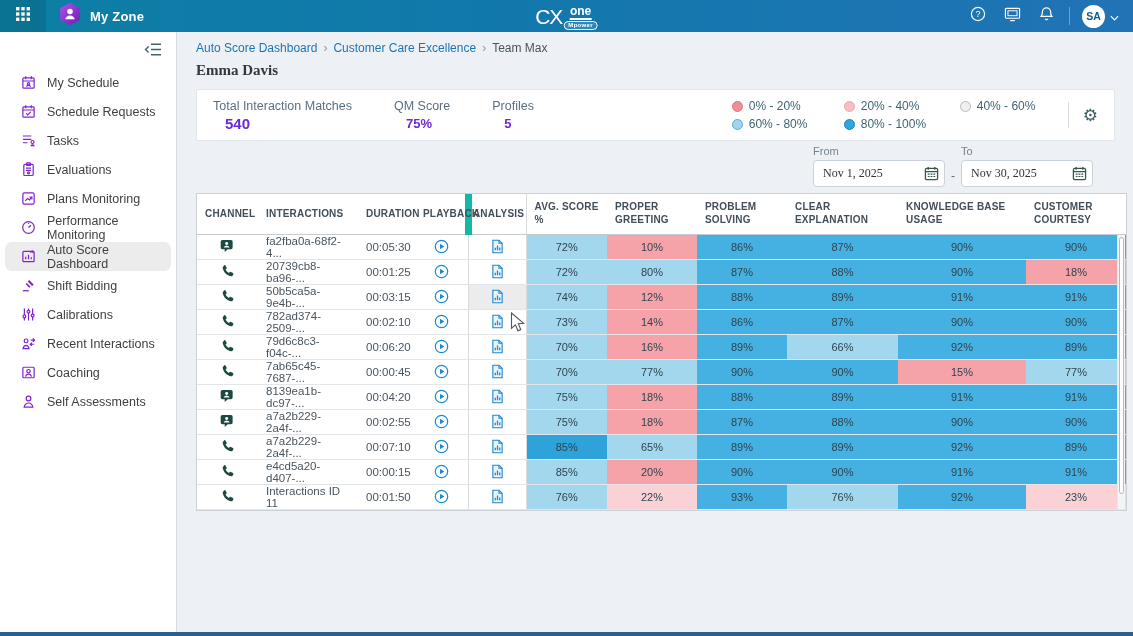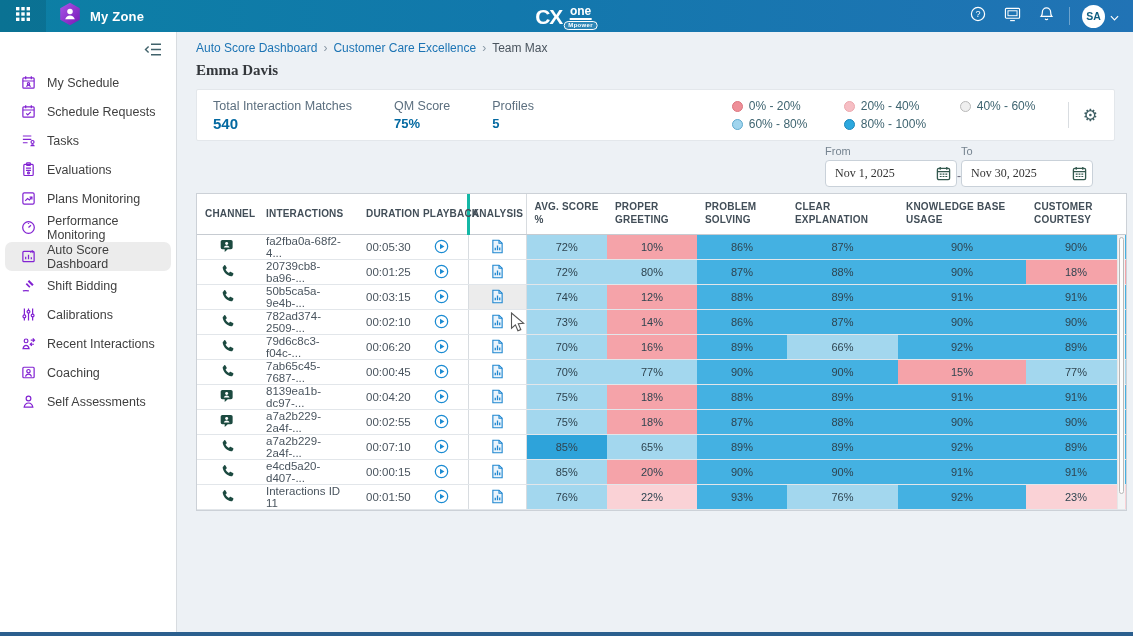--- a/index.html
+++ b/index.html
@@ -10,21 +10,21 @@
   
   .topbar { position:absolute; top:0; left:0; right:0; height:32px;
     background:linear-gradient(90deg,#0C7FA4 0%, #1278AC 45%, #2173B5 100%);
     display:flex; align-items:center; color:#fff; z-index:5; }
   .launcher { width:46px; height:32px; display:flex; align-items:center; justify-content:center;
     background:rgba(0,0,0,0.10); cursor:pointer; }
   .product { display:flex; align-items:center; gap:8px; padding:0 10px 0 12px; height:32px; cursor:pointer; }
   .product-name { font-size:13px; font-weight:bold; letter-spacing:.2px;text-align:right; }
   .cxlogo { position:absolute; left:50%; top:0; transform:translateX(-50%); height:32px;
     display:flex; align-items:center; }
-  .cx { font-size:21px; font-weight:700; letter-spacing:-1px; line-height:1; }
+  .cx { font-size:21px; font-weight:400; letter-spacing:-1px; line-height:1; }
   .one-wrap { display:flex; flex-direction:column; align-items:center; margin-left:1px; margin-top:2px; }
   .one { font-size:12px; font-weight:bold; line-height:1; border-bottom:2px solid #fff; padding-bottom:1px; }
   .mpower { margin-top:1px; font-size:6px; font-weight:bold; letter-spacing:.3px;
     border:1px solid #fff; border-radius:6px; padding:0 4px; line-height:7px; background:rgba(255,255,255,0.12); }
   .top-actions { margin-left:auto; display:flex; align-items:center; gap:4px; padding-right:10px; }
   .top-btn { width:30px; height:32px; display:flex; align-items:center; justify-content:center; cursor:pointer; }
   .top-divider { width:1px; height:18px; background:rgba(255,255,255,0.35); margin:0 4px; }
   .avatar { width:23px; height:23px; border-radius:50%; background:#fff; color:#0F5E80;
     font-size:10.5px; font-weight:bold; display:flex; align-items:center; justify-content:center; }
   .account { display:flex; align-items:center; gap:5px; cursor:pointer; padding:0 4px; }
@@ -44,49 +44,49 @@
   .main { position:absolute; top:32px; left:178px; right:0; bottom:4px; padding:8px 6px 0 18px; overflow:hidden; }
   .breadcrumb { font-size:12px; color:#8A98A5; display:flex; gap:6px; align-items:center; height:16px; }
   .crumb-link { color:#1C74B4; cursor:pointer; }
   .crumb-current { color:#4A545E; }
   .page-title { margin-top:4px; font-size:15px; font-weight:bold; color:#33373B; height:21px; line-height:21px;font-family:Liberation Serif, serif; }
 
   .summary-card { margin-top:8px; margin-right:12px; height:52px; background:#fff; border:1px solid #E3E7EB;
     border-radius:2px; display:flex; align-items:center; padding:6px 16px; }
   .stat { margin-right:42px; }
   .stat-label { font-size:12.5px; color:#5C6F7F; line-height:17px; }
-  .stat-value { font-size:13px; font-weight:bold; color:#0369a1; line-height:17px; }
+  .stat-value { font-size:13px; font-weight:bold; color:#6d28d9; line-height:17px;margin-left:12px; }
   .stat:first-child .stat-value { font-size:15px; }
   .legend { margin-left:auto; display:grid; grid-template-columns:100px 104px 92px; grid-auto-rows:18px; column-gap:12px; }
   .legend-item { display:flex; align-items:center; gap:6px; }
   .legend-dot { width:11px; height:11px; border-radius:50%; border:1px solid transparent; flex:0 0 11px; }
   .legend-label { font-size:12px; color:#3E6470; white-space:nowrap; }
   .card-divider { width:1px; height:26px; background:#D9DDE1; margin:0 14px 0 16px; }
   .gear { font-size:17px; color:#3E5E63; cursor:pointer; line-height:1; }
 
   .filters { margin-top:4px; height:46px; display:flex; justify-content:flex-end; align-items:flex-start;
-    gap:0; padding-right:34px; }
+    gap:6px; padding-right:34px; }
   .date-group { width:132px; }
   .date-label { font-size:11px; color:#75838F; margin-bottom:3px; }
   .date-box { position:relative; }
   .date-input { width:132px; height:27px; border:1px solid #C9D1D9; border-radius:4px; background:#fff;
     font-size:12px; color:#333; padding:0 26px 0 9px; font-family:Liberation Serif, serif; outline:none; }
   .date-cal { position:absolute; right:6px; top:6px; cursor:pointer; }
   .date-sep { align-self:flex-end; margin-bottom:8px; color:#667; font-size:12px; }
 
   
   .table-wrap { position:relative; margin-top:2px; background:#fff; border:1px solid #CCD1D7; }
   table { border-collapse:collapse; width:100%; table-layout:fixed; }
   thead th { height:40px; font-size:10px; font-weight:bold; color:#424E58; text-align:left;
     padding:4px 8px; vertical-align:middle; letter-spacing:.2px; border-bottom:1px solid #C6CBD1; background:#fff; line-height:1.25; }
   tbody td { height:23px; font-size:11.5px; color:#49545E; padding:0 8px; border-bottom:1px solid #E2E6EA; vertical-align:middle; }
   .c-channel { text-align:center; }
   .c-play, .c-analysis { text-align:center; padding:0; }
   .c-analysis { border-left:1px solid #D8DCE0; border-right:1px solid #D8DCE0; }
-  th.c-analysis { border-left:3px solid #14b8a6; border-right:1px solid #D8DCE0; }
+  th.c-analysis { border-left:7px solid #14b8a6; border-right:1px solid #D8DCE0; }
   .c-analysis.hl { background:#ECECEC; }
   td.score { text-align:center; color:#2F4450; font-size:11px; padding:0 4px; }
   td .icon-btn { display:inline-flex; align-items:center; cursor:pointer; vertical-align:middle; }
   .vscroll { position:absolute; top:41px; right:1px; bottom:1px; width:8px; background:#F3F4F5; border-left:1px solid #E6E7E8; }
   .vscroll-thumb { position:absolute; top:2px; left:1px; width:5px; height:94%; background:#FDFDFD;
     border:1px solid #B9B9B9; border-radius:4px; cursor:pointer; }
 
   .bottom-strip { position:absolute; left:0; right:0; bottom:0; height:4px; background:#2B5F8E; }
   .cursor { position:absolute; left:510px; top:312px; z-index:20; pointer-events:none; }
 </style>

